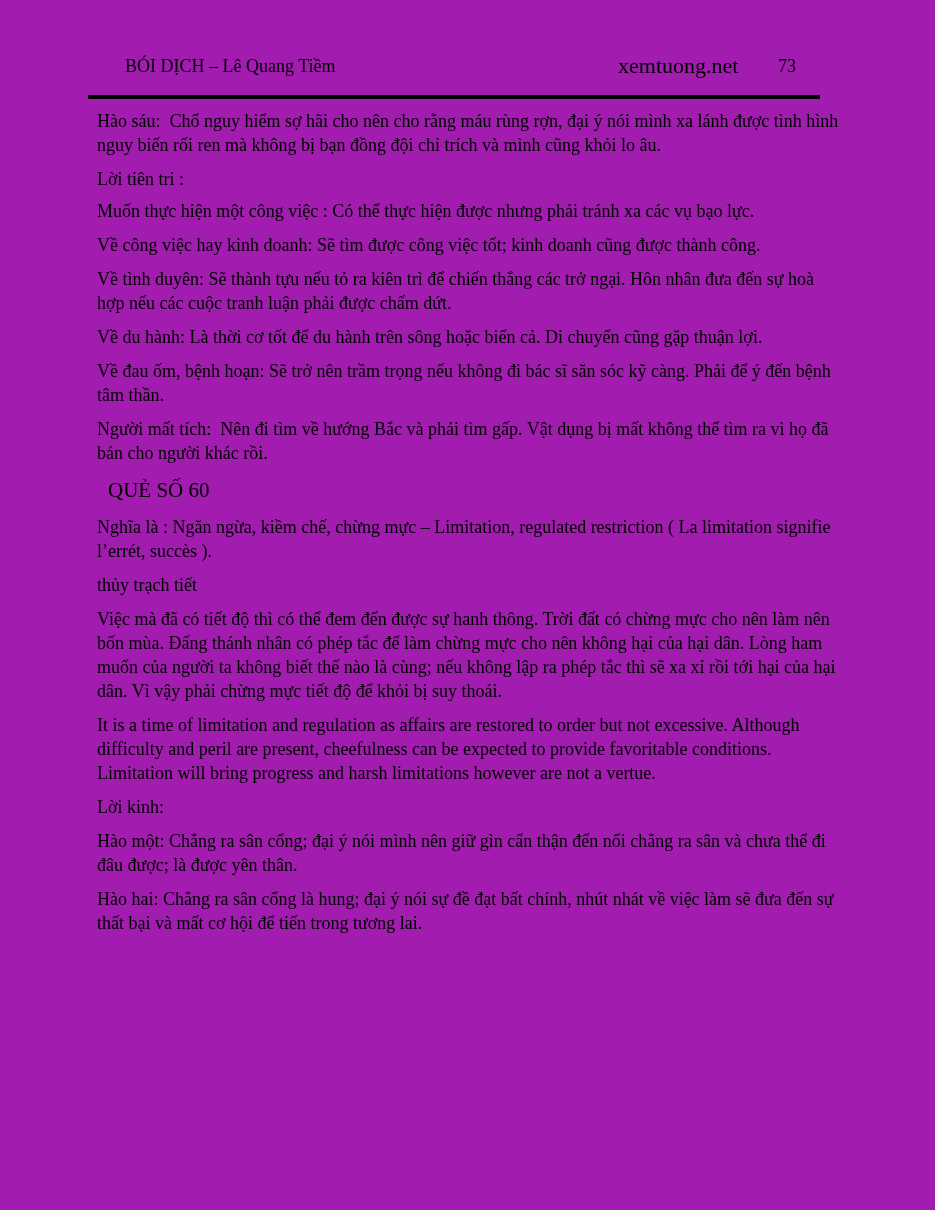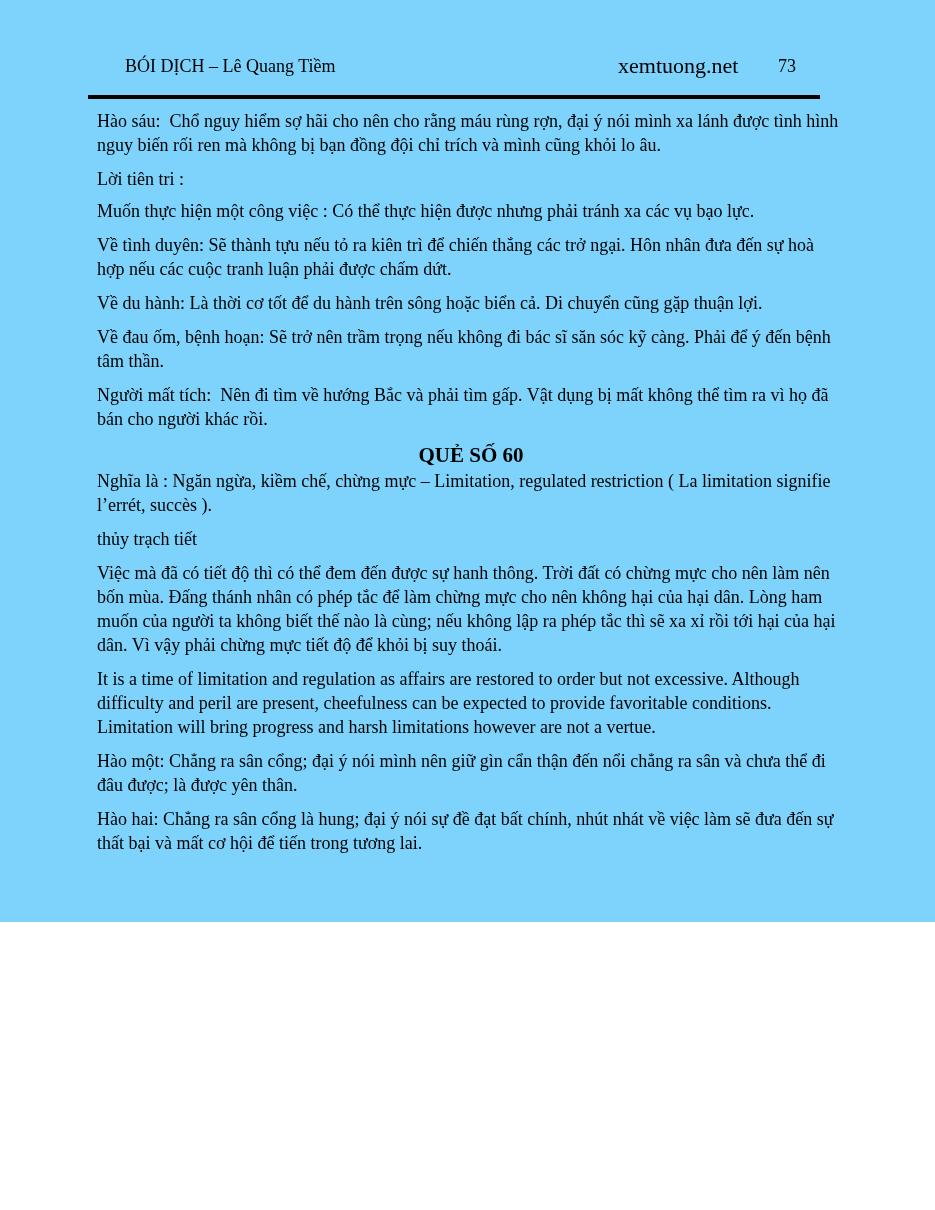--- a/index.html
+++ b/index.html
@@ -3,22 +3,22 @@
 <meta charset="utf-8">
 <style>
   html, body {
     margin: 0;
     padding: 0;
     background: #ffffff;
   }
   .page {
     position: relative;
     width: 935px;
-    height: 922px;
-    background: #7dd3fc;
+    height: 1210px;
+    background: #a21caf;
     color: #000000;
     font-family: "Liberation Serif", "DejaVu Serif", serif;
     overflow: hidden;
   }
   
   .header-title {
     position: absolute;
     left: 125px;
     top: 54px;
     font-size: 18px;
@@ -59,62 +59,63 @@
     line-height: 24px;
   }
   .content p {
     margin: 0 0 10px 0;
     white-space: pre-wrap;
   }
   .content p.tight {
     margin-bottom: 8px;
   }
   .content h2.que-heading {
-    margin: 0;
+    margin: 11px;
     font-size: 21px;
     line-height: 28px;
-    font-weight: bold;
-    text-align: center;
+    font-weight: normal;
   }
 </style>
 </head>
 <body>
 
 <div class="page">
 
   <div class="header-title">BÓI DỊCH – Lê Quang Tiềm</div>
   <div class="header-site">xemtuong.net</div>
   <div class="header-pagenum">73</div>
   <div class="header-rule"></div>
 
   <div class="content">
 
     <p>Hào sáu:  Chổ nguy hiểm sợ hãi cho nên cho rằng máu rùng rợn, đại ý nói mình xa lánh được tình hình nguy biến rối ren mà không bị bạn đồng đội chỉ trích và mình cũng khỏi lo âu.</p>
 
     <p class="tight">Lời tiên tri :</p>
     <p>Muốn thực hiện một công việc : Có thể thực hiện được nhưng phải tránh xa các vụ bạo lực.</p>
 
 
+    <p>Về công việc hay kinh doanh: Sẽ tìm được công việc tốt; kinh doanh cũng được thành công.</p>
 
     <p>Về tình duyên: Sẽ thành tựu nếu tỏ ra kiên trì để chiến thắng các trở ngại. Hôn nhân đưa đến sự hoà hợp nếu các cuộc tranh luận phải được chấm dứt.</p>
 
     <p>Về du hành: Là thời cơ tốt để du hành trên sông hoặc biển cả. Di chuyển cũng gặp thuận lợi.</p>
 
     <p>Về đau ốm, bệnh hoạn: Sẽ trở nên trầm trọng nếu không đi bác sĩ săn sóc kỹ càng. Phải để ý đến bệnh tâm thần.</p>
 
     <p>Người mất tích:  Nên đi tìm về hướng Bắc và phải tìm gấp. Vật dụng bị mất không thể tìm ra vì họ đã bán cho người khác rồi.</p>
 
     <h2 class="que-heading">QUẺ SỐ 60</h2>
     <p>Nghĩa là : Ngăn ngừa, kiềm chế, chừng mực – Limitation, regulated restriction ( La limitation signifie l’errét, succès ).</p>
 
     <p>thủy trạch tiết</p>
 
     <p>Việc mà đã có tiết độ thì có thể đem đến được sự hanh thông. Trời đất có chừng mực cho nên làm nên bốn mùa. Đấng thánh nhân có phép tắc để làm chừng mực cho nên không hại của hại dân. Lòng ham muốn của người ta không biết thế nào là cùng; nếu không lập ra phép tắc thì sẽ xa xỉ rồi tới hại của hại dân. Vì vậy phải chừng mực tiết độ để khỏi bị suy thoái.</p>
 
     <p>It is a time of limitation and regulation as affairs are restored to order but not excessive. Although difficulty and peril are present, cheefulness can be expected to provide favoritable conditions. Limitation will bring progress and harsh limitations however are not a vertue.</p>
 
+    <p>Lời kinh:</p>
 
     <p>Hào một: Chẳng ra sân cổng; đại ý nói mình nên giữ gìn cẩn thận đến nổi chẳng ra sân và chưa thể đi đâu được; là được yên thân.</p>
 
     <p>Hào hai: Chẳng ra sân cổng là hung; đại ý nói sự đề đạt bất chính, nhút nhát về việc làm sẽ đưa đến sự thất bại và mất cơ hội để tiến trong tương lai.</p>
 
   </div>
 </div>
 
 </body></html>

